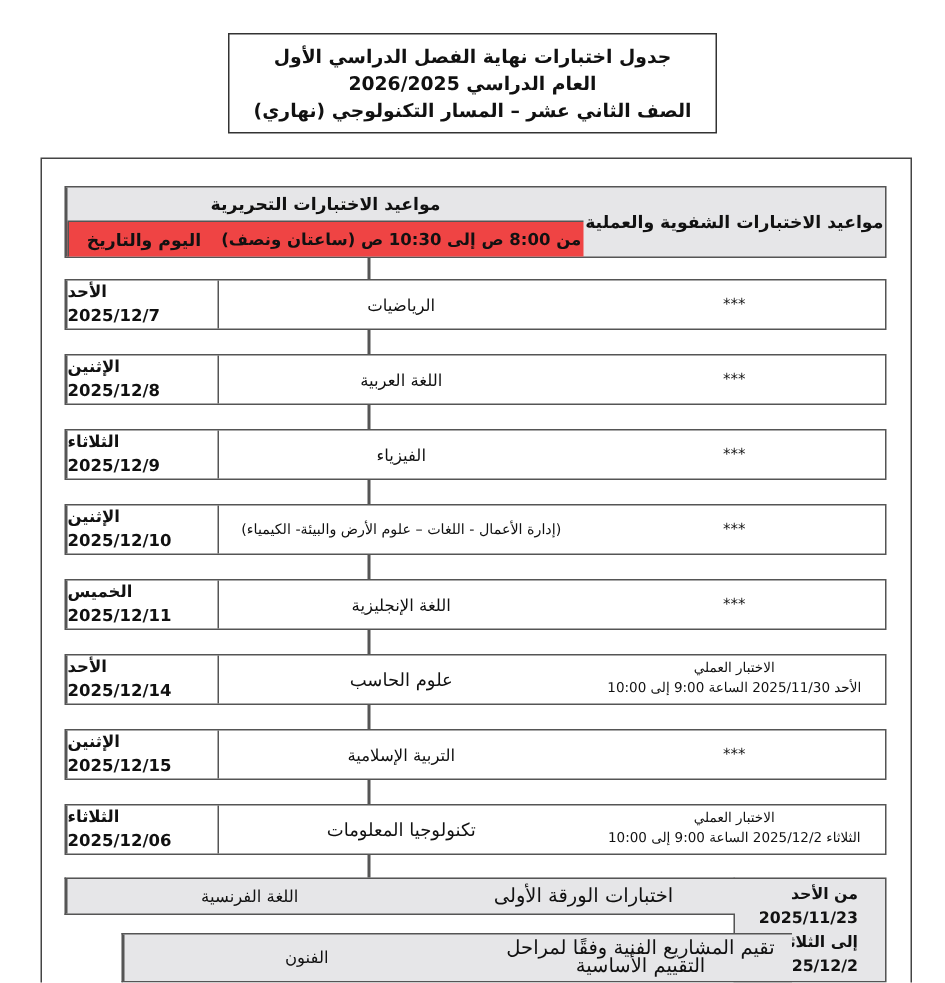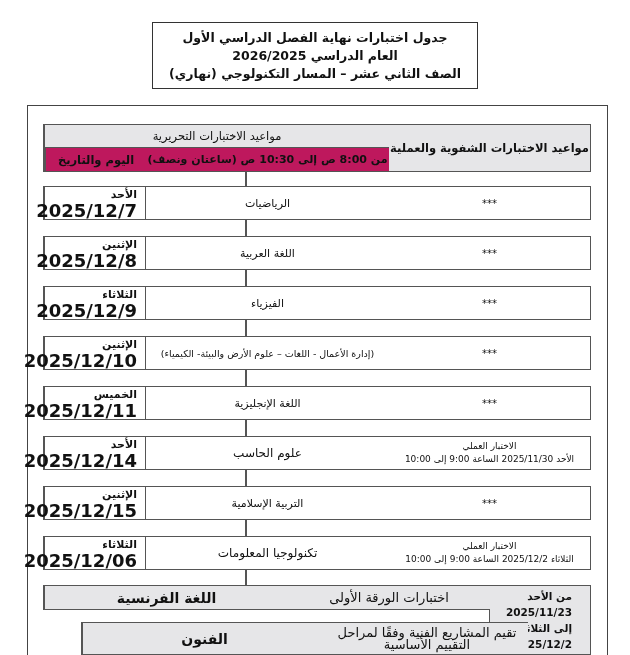--- a/index.html
+++ b/index.html
@@ -22,48 +22,48 @@
     position: absolute; top: 171px; width: 1.5px; height: 420px; background: #555;
   }
 
   .block {
     position: absolute; left: 43px; width: 548px;
     border: 1.5px solid #555; background: #fff;
     display: flex; flex-direction: row-reverse;
   }
   .block .c-date {
     width: 101px; border-left: 1.5px solid #555;
-    display: flex; flex-direction: column; justify-content: center; 
+    display: flex; flex-direction: column; justify-content: center; align-items: flex-end;
     padding-right: 8px; font-weight: bold; font-size: 12px; line-height: 16px;
   }
   .block .c-date .day { font-size: 11px; }
-  .block .c-date .date { font-size: 18px; padding-left: 40px; }
+  .block .c-date .date { font-size: 11px; }
   .block .c-written {
     width: 244px; border-left: 1.5px solid #555;
     display: flex; justify-content: center; align-items: center;
     font-size: 11px;
   }
   .block .c-oral {
     flex: 1; display: flex; flex-direction: column; justify-content: center; align-items: center;
     font-size: 10px; line-height: 13px; text-align: center;
   }
   .block .c-oral .small { font-size: 9px; }
 
   .header {
     position: absolute; left: 43px; top: 124px; width: 548px; height: 48px;
     border: 1.5px solid #555; background: #e6e6e8;
     display: flex; flex-direction: row-reverse;
   }
   .header .h-written { width: 345px; border-left: 1.5px solid #555; display: flex; flex-direction: column; }
   .header .h-written .top {
     height: 23px; border-bottom: 1.5px solid #555;
     display: flex; justify-content: center; align-items: center;
-    font-size: 11.5px; font-weight: normal;
-  }
-  .header .h-written .bottom { flex: 1; display: flex; flex-direction: row-reverse; background: #be185d; }
+    font-size: 11.5px; font-weight: bold;
+  }
+  .header .h-written .bottom { flex: 1; display: flex; flex-direction: row-reverse; background: #ef4444; }
   .header .h-written .bottom .d {
     width: 101px; border-left: 1.5px solid #555; display: flex; align-items: center; justify-content: center;
     font-size: 11.5px; font-weight: bold;
   }
   .header .h-written .bottom .t {
     flex: 1; display: flex; align-items: center; justify-content: center; font-size: 11px; font-weight: bold;
   }
   .header .h-oral {
     flex: 1; display: flex; align-items: center; justify-content: center;
     font-size: 11.5px; font-weight: bold;
@@ -76,21 +76,21 @@
     display: flex; flex-direction: column; justify-content: center; align-items: flex-end;
     padding-right: 18px; font-size: 10.5px; font-weight: bold; line-height: 16px;
   }
   .last-row {
     position: absolute; left: 0; width: 447px;
     border: 1.5px solid #555; border-right: none; background: #e6e6e8;
     display: flex; flex-direction: row-reverse;
   }
   .last-row .w {
     width: 244px; border-left: 1.5px solid #555; display: flex; align-items: center; justify-content: center;
-    font-size: 14px; font-weight: bold; text-align: center;
+    font-size: 11px; font-weight: normal; text-align: center;
   }
   .last-row .o {
     flex: 1; display: flex; align-items: center; justify-content: center; text-align: center;
     font-size: 13px; line-height: 12px; padding: 0 6px;
   }
 </style>
 </head>
 <body>
 
 <div class="title-box">

